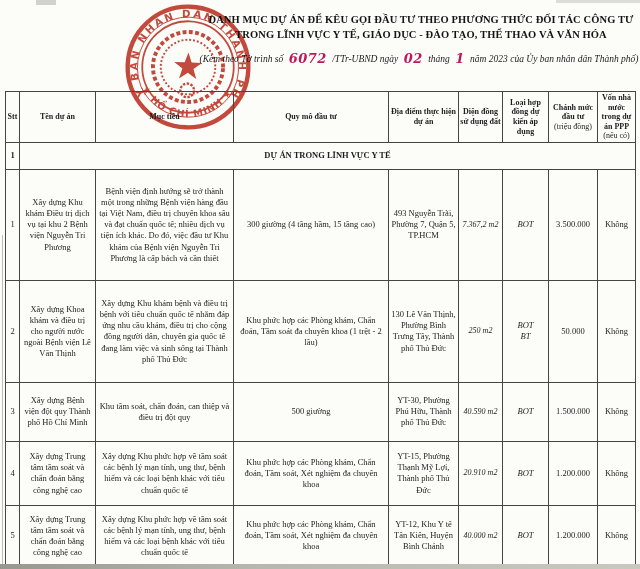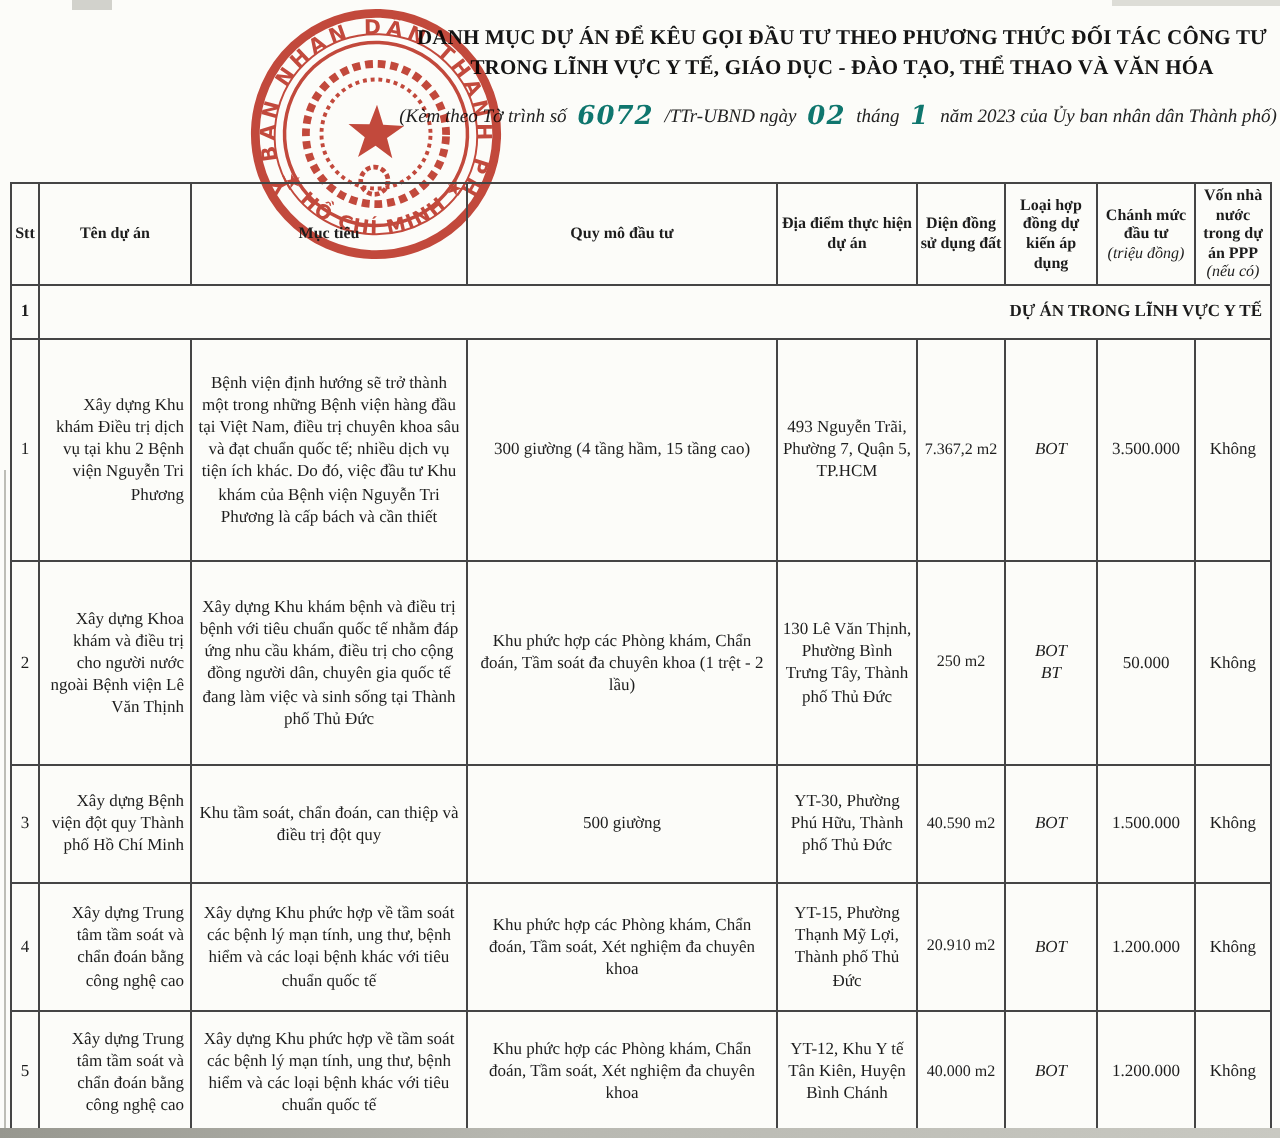--- a/index.html
+++ b/index.html
@@ -14,44 +14,44 @@
     text-align:center; font-weight:bold; font-size:10.5px; line-height:1.4;
     letter-spacing:0.1px; color:#141414;
   }
   .doc-subtitle {
     position:absolute; left:196px; top:50px; width:446px;
     text-align:center; font-style:italic; font-size:9.5px; color:#222;
     line-height:1.2;
   }
   .hand-num {
     font-family:"DejaVu Serif", serif;
-    font-weight:bold; font-style:italic; font-size:13px; color:#0f766e;
+    font-weight:bold; font-style:italic; font-size:13px; color:#be185d;
     margin:0 3px; letter-spacing:0.5px; position:relative; top:1px;
   }
   
   .stamp {
     position:absolute; left:115px; top:-6px; width:146px; height:146px;
     mix-blend-mode:multiply; opacity:0.92; pointer-events:none;
   }
   
   table.doc-table {
     position:absolute; left:5px; top:91px; width:630px;
     border-collapse:collapse; table-layout:fixed;
   }
   .doc-table th, .doc-table td {
     border:1px solid #454545; vertical-align:middle; text-align:center;
     font-size:8.5px; line-height:1.3; padding:2px 2px; overflow:hidden;
     word-wrap:break-word;
   }
   .doc-table th { font-weight:bold; font-size:8px; line-height:1.2; padding:1px 1px; }
-  .doc-table .note { display:block; font-style:italic; font-weight:normal; }
-  .doc-table td.cell-name { text-align:right; padding:2px 3px; }
-  .doc-table td.cell-section { text-align:right; font-weight:bold; padding:2px 4px;margin-top:12px; }
+  .doc-table .note { display:block; font-weight:normal; }
+  .doc-table td.cell-name { text-align:center; padding:2px 3px; }
+  .doc-table td.cell-section { text-align:center; font-weight:bold; padding:2px 4px;margin-top:12px; }
   .doc-table td.cell-stt { font-size:8.5px; }
-  .doc-table td.tight { font-size:8px; padding:2px 0; }
+  .doc-table td.tight { font-size:8px; padding:2px 0;font-style:italic; }
   .doc-table td.pre { white-space:pre-line;font-style:italic; }
   .r-hd  { height:49px; }
   .r-sec { height:27px; }
   .r-1 { height:111px; }
   .r-2 { height:102px; }
   .r-3 { height:59px; }
   .r-4 { height:64px; }
   .r-5 { height:61px; }
   .doc-table tr.last td { border-bottom:2px solid #2c2c2c; }
   

